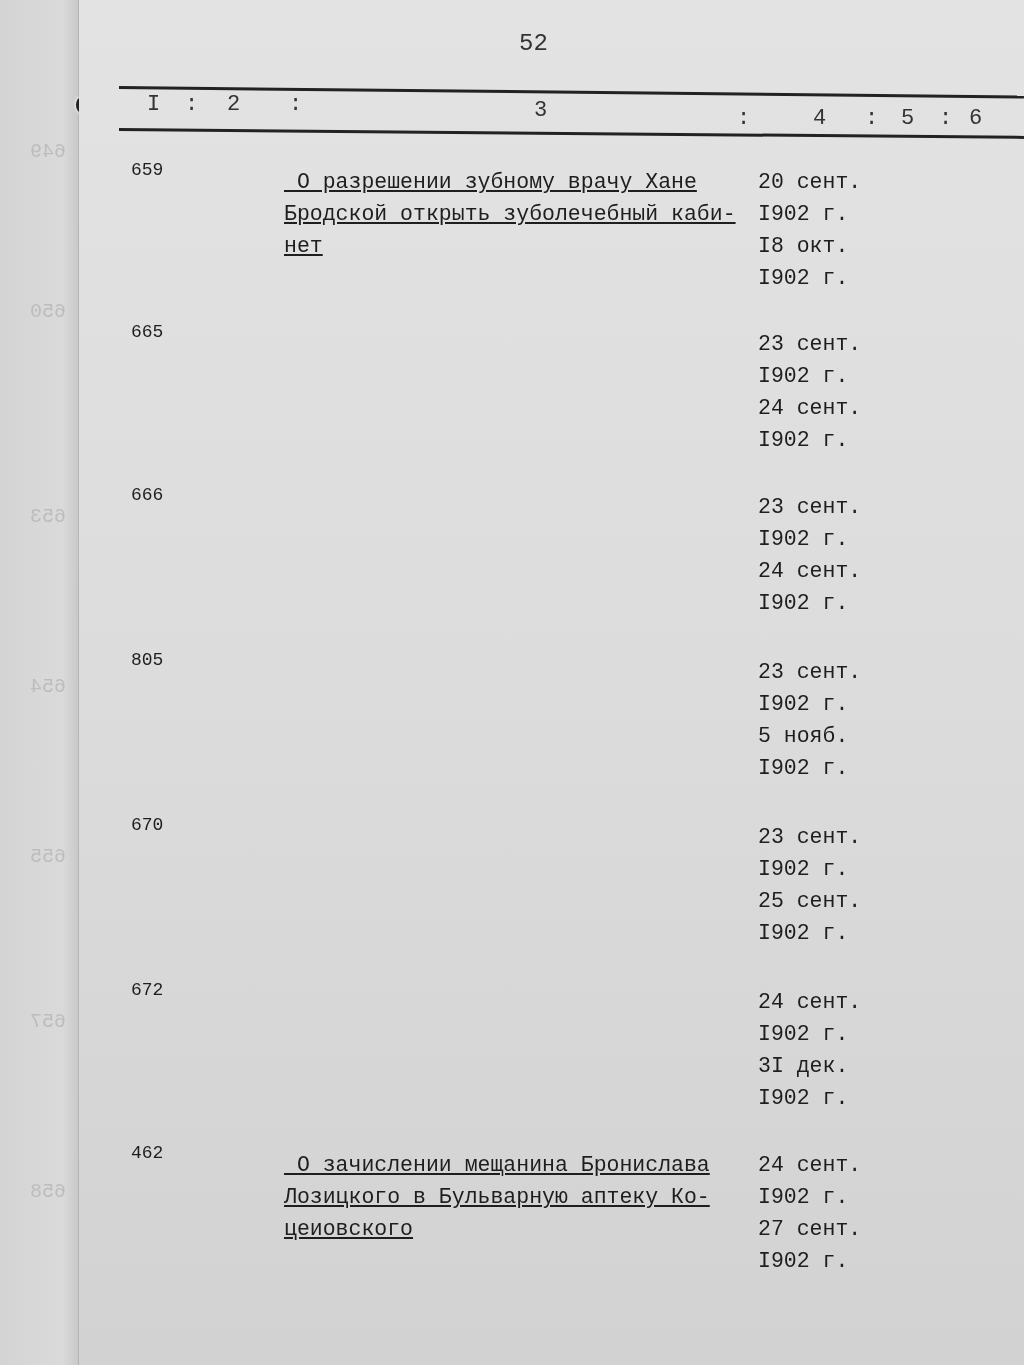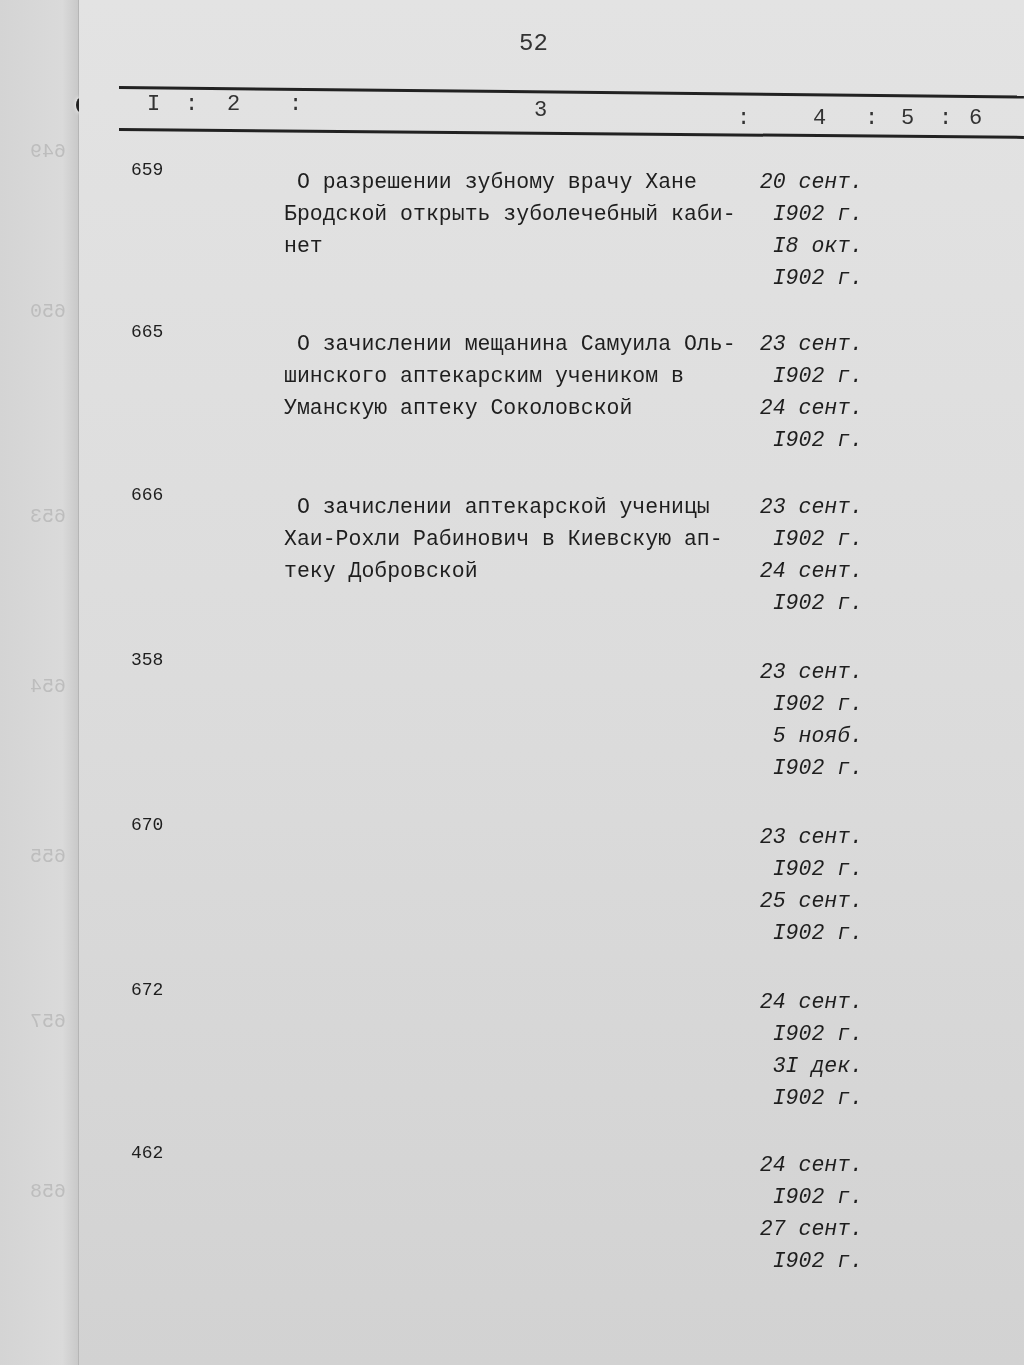--- a/index.html
+++ b/index.html
@@ -39,25 +39,25 @@
     position: absolute; top: 92px; left: 60px; width: 880px; height: 34px;
     font-size: 22px; color: #333;
   }
   .header-row span { position: absolute; top: 0; }
   .entry { position: absolute; left: 0; width: 945px; height: 160px; }
   .entry .num {
     position: absolute; left: 52px; top: 0; font-size: 18px;
   }
   .entry .desc {
     position: absolute; left: 205px; top: 6px; width: 470px;
-    font-size: 21.5px; line-height: 32px; white-space: pre;
+    font-size: 21.5px; line-height: 32px; white-space: pre; text-decoration: underline;
   }
   .entry .dates {
-    position: absolute; left: 664px; top: 6px; width: 120px;
-    font-size: 21.5px; line-height: 32px; white-space: pre; text-align: right; font-style: italic;
+    position: absolute; left: 679px; top: 6px; width: 120px;
+    font-size: 21.5px; line-height: 32px; white-space: pre; 
   }
 </style>
 </head>
 <body>
 
 <div class="left-page">
   <span class="ghost" style="top:140px">649</span>
   <span class="ghost" style="top:300px">650</span>
   <span class="ghost" style="top:505px">653</span>
   <span class="ghost" style="top:675px">654</span>
@@ -92,42 +92,36 @@
 Бродской открыть зуболечебный каби-
 нет</div>
     <div class="dates">20 сент.
 I902 г.
 I8 окт.
 I902 г.</div>
   </div>
 
   <div class="entry" style="top:322px">
     <div class="num">665</div>
-    <div class="desc"> О зачислении мещанина Самуила Оль-
-шинского аптекарским учеником в
-Уманскую аптеку Соколовской</div>
     <div class="dates">23 сент.
 I902 г.
 24 сент.
 I902 г.</div>
   </div>
 
   <div class="entry" style="top:485px">
     <div class="num">666</div>
-    <div class="desc"> О зачислении аптекарской ученицы
-Хаи-Рохли Рабинович в Киевскую ап-
-теку Добровской</div>
     <div class="dates">23 сент.
 I902 г.
 24 сент.
 I902 г.</div>
   </div>
 
   <div class="entry" style="top:650px">
-    <div class="num">358</div>
+    <div class="num">805</div>
     <div class="dates">23 сент.
 I902 г.
 5 нояб.
 I902 г.</div>
   </div>
 
   <div class="entry" style="top:815px">
     <div class="num">670</div>
     <div class="dates">23 сент.
 I902 г.
@@ -138,18 +132,21 @@
   <div class="entry" style="top:980px">
     <div class="num">672</div>
     <div class="dates">24 сент.
 I902 г.
 3I дек.
 I902 г.</div>
   </div>
 
   <div class="entry" style="top:1143px">
     <div class="num">462</div>
+    <div class="desc"> О зачислении мещанина Бронислава
+Лозицкого в Бульварную аптеку Ко-
+цеиовского</div>
     <div class="dates">24 сент.
 I902 г.
 27 сент.
 I902 г.</div>
   </div>
 </div>
 
 </body></html>

